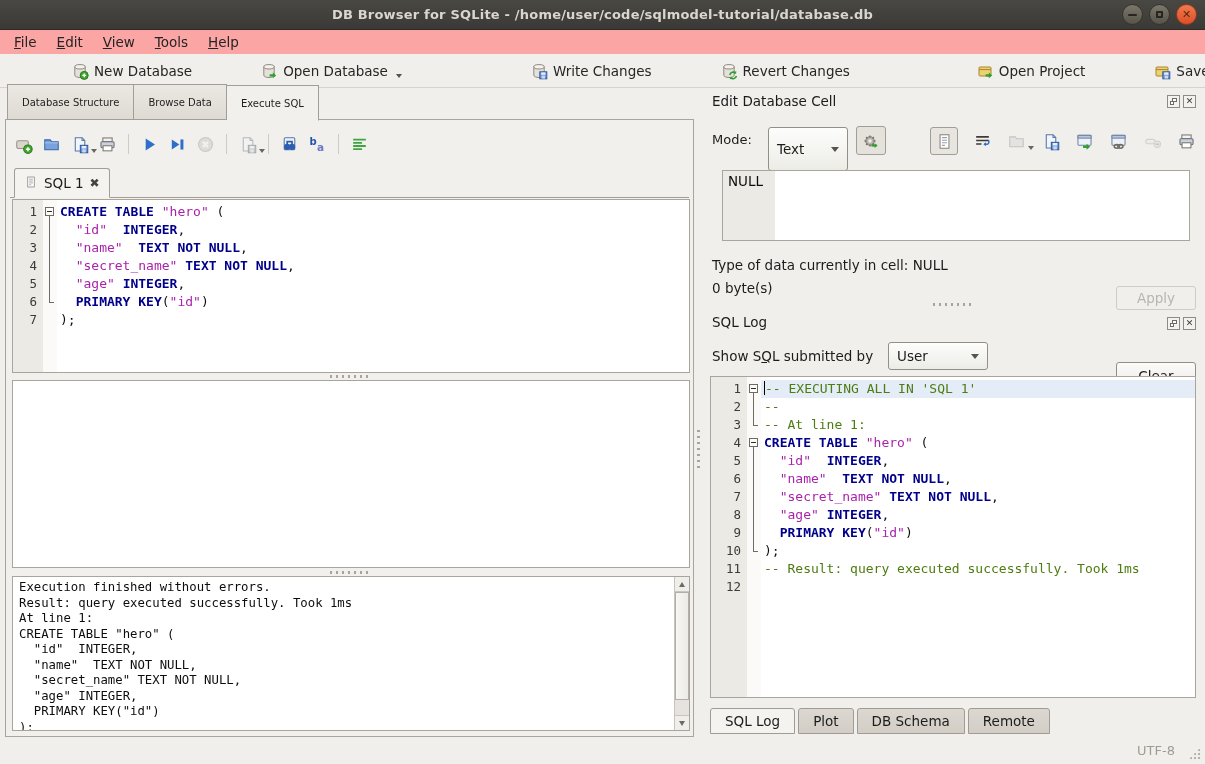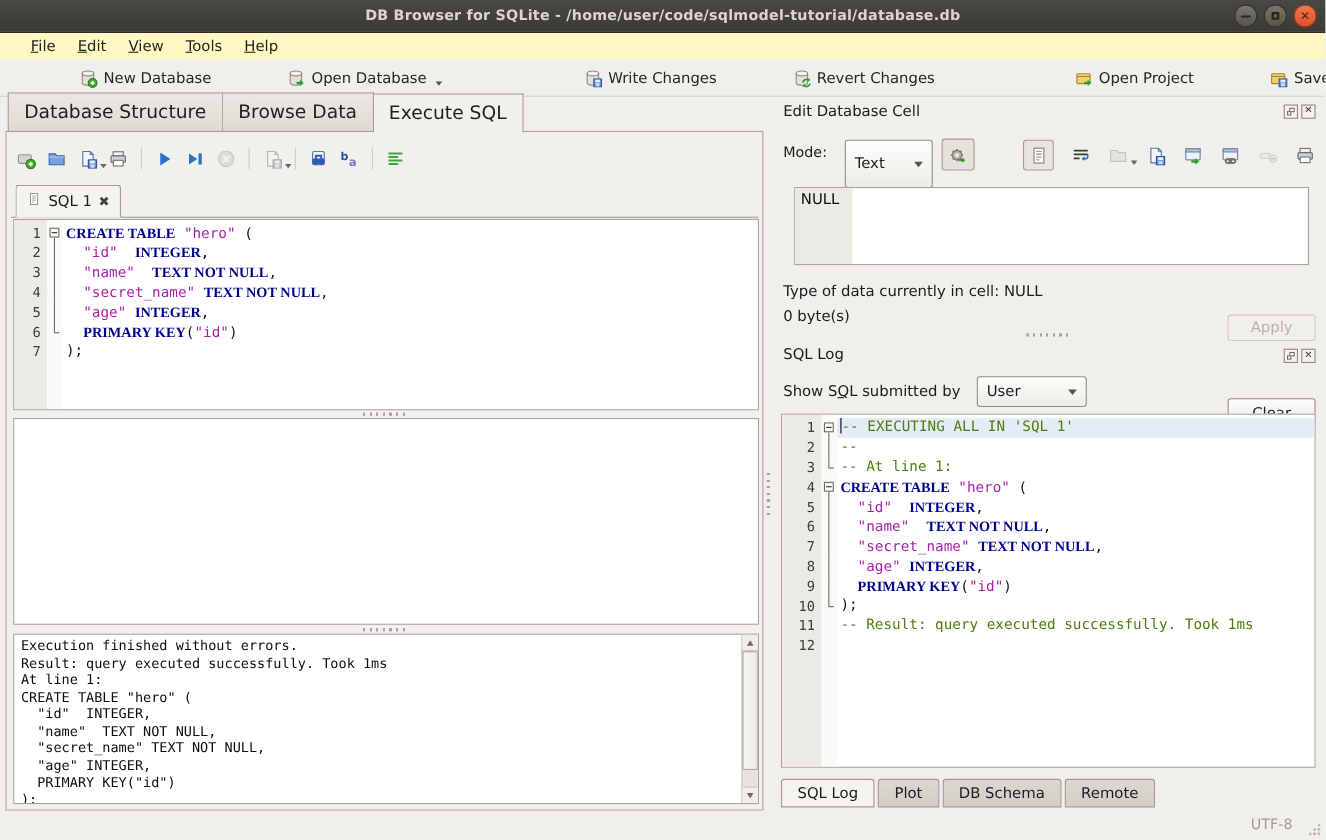--- a/index.html
+++ b/index.html
@@ -14,43 +14,43 @@
   #titlebar .title { color:#dad6cf; font-size:13px; font-weight:bold; letter-spacing:.2px; }
   #wcontrols { right:8px; top:4px; display:flex; gap:6px; }
   .wbtn { width:21px; height:21px; border-radius:50%; border:1px solid #35332e;
     background:linear-gradient(#7b776d,#575349); position:relative; }
   .wbtn.close { background:linear-gradient(#f07a4e,#dc4f28); border-color:#99381c; }
   .wbtn.min::after { content:''; position:absolute; left:5px; right:5px; top:9px; height:2px; background:#27251f; border-radius:1px; }
   .wbtn.max::after { content:''; position:absolute; inset:6px; border:2px solid #27251f; border-radius:1px; }
   .wbtn.close::after { content:'✕'; position:absolute; inset:0; text-align:center; line-height:20px; font-size:11px; font-weight:bold; color:#5e2410; }
 
   
-  #menubar { left:0; top:30px; width:1205px; height:24px; background:#fef9c3;
-    display:flex; align-items:flex-start; padding-left:18px; }
+  #menubar { left:0; top:30px; width:1205px; height:24px; background:#fca5a5;
+    display:flex; align-items:flex-start; padding-left:4px; }
   .menu-item { padding:0 10px; font-size:13.5px; line-height:24px; color:#242424; cursor:default; }
 
   
   #toolbar { left:0; top:54px; width:1205px; height:34px; background:#f1efec;
     border-bottom:1px solid #d8d4cd; display:flex; align-items:center; padding-left:2px;gap:46px; }
   .tgrip { width:3px; height:20px; margin:0 7px 0 5px;
     background:repeating-linear-gradient(to bottom,#c6c2ba 0 2px,transparent 2px 4px); }
   .tsep { width:1px; height:22px; background:#cfcbc3; margin:0 7px; }
   .tbtn { display:flex; align-items:center; gap:5px; padding:0 11px; height:28px; font-size:13.5px; color:#262626; border-radius:3px; }
   .tbtn .tlbl { white-space:nowrap; }
   .tbtn.disabled { color:#b2aea6; }
   .ticon { width:18px; height:18px; display:inline-block; position:relative; }
   .ticon svg { width:18px; height:18px; display:block; }
   .dis svg { opacity:.45; filter:grayscale(.8); }
   .mdd { position:absolute; right:-8px; bottom:1px; width:0; height:0;
     border-left:3.5px solid transparent; border-right:3.5px solid transparent; border-top:4px solid #6b675f; }
   .tbtn .ddarrow { width:0;height:0;border-left:3.5px solid transparent;border-right:3.5px solid transparent;border-top:4px solid #55524b; margin-left:3px; margin-top:10px;}
 
   
   #maintabs { left:7px; top:93px; height:27px; display:flex; align-items:flex-end; z-index:3; }
-  .mtab { height:25px; padding:17px 14px; display:flex; align-items:center; font-size:17px;
+  .mtab { height:25px; padding:17px 14px; display:flex; align-items:center; font-size:10px;
     border:1px solid #a39e95; border-left:none; background:linear-gradient(#ebe8e3,#dedad3); color:#1f1f1f; }
   .mtab:first-child { border-left:1px solid #a39e95; }
   .mtab.active { height:27px; background:#f2f0ed; border-bottom:1px solid #f2f0ed; margin-bottom:-1px; }
 
   
   #leftframe { left:5px; top:119px; width:689px; height:618px; border:1px solid #a9a49c; background:#f2f0ed; }
 
   #sqltoolbar { left:14px; top:129px; height:30px; display:flex; align-items:center; gap:9px; z-index:2;}
   .sicon { width:19px; height:19px; position:relative; }
   .sicon svg { width:19px; height:19px; display:block; }
@@ -78,21 +78,21 @@
   .ln { text-align:right; padding-right:6px; font-size:12.5px; color:#3d3b37; flex:none; }
   .fold { width:14px; position:relative; flex:none; }
   .fl { position:absolute; left:6px; width:0; border-left:1px solid #6f6b63; }
   .fl.full { top:0; bottom:0; } .fl.top { top:0; height:9px; } .fl.below { top:13px; bottom:0; }
   .fbox { position:absolute; left:2px; top:4px; width:9px; height:9px; border:1px solid #6f6b63; background:#fcfcfb; }
   .fbox i { display:block; width:5px; border-top:1px solid #2e2c29; margin:3px auto 0; }
   .fstub { position:absolute; left:6px; top:9px; width:5px; border-top:1px solid #6f6b63; }
   .code { flex:1; white-space:pre; padding-left:3px; position:relative; }
   .hl .code { background:#e4ecf7; }
   .caret { display:inline-block; width:1px; height:14px; background:#000; vertical-align:-2px; }
-  .tk-k { color:#00008b; font-weight:bold;font-family:Liberation Serif, serif; }
+  .tk-k { color:#00008b; font-weight:bold; }
   .tk-s { color:#aa22aa; }
   .tk-c { color:#4d7c0f; }
   .tk-p { color:#101010; }
 
   .hgrip { position:absolute; width:40px; height:3px;
     background:repeating-linear-gradient(to right,#a9a49b 0 2px,transparent 2px 6px); }
   .vgrip { position:absolute; width:3px; height:40px;
     background:repeating-linear-gradient(to bottom,#a9a49b 0 2px,transparent 2px 6px); }
 
   #resultsbox { left:12px; top:380px; width:678px; height:188px; background:#fff; border:1px solid #a9a49c; }

